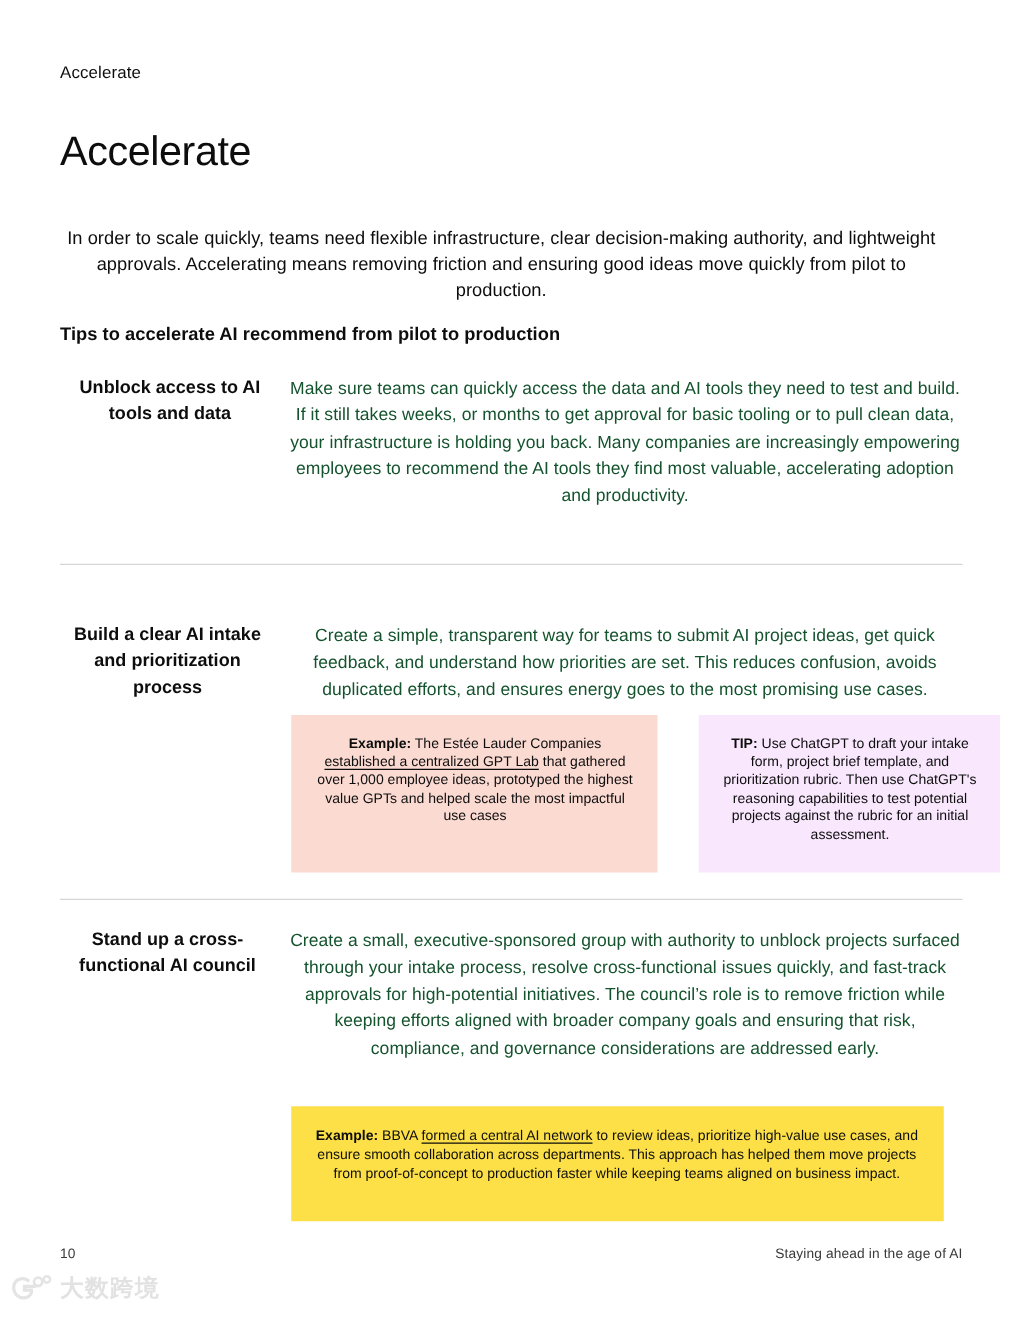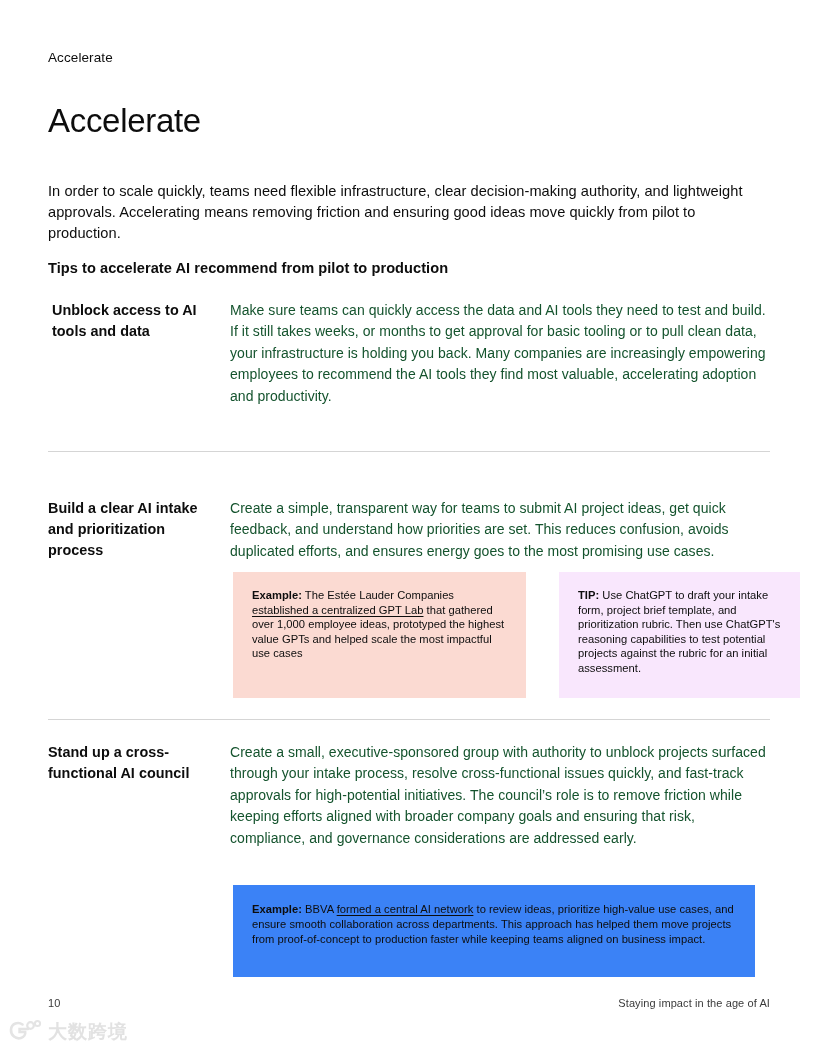--- a/index.html
+++ b/index.html
@@ -12,20 +12,21 @@
     height: 1056px;
     position: relative;
     font-family: "Liberation Sans", "DejaVu Sans", sans-serif;
     color: #0d0d0d;
     overflow: hidden;
   }
   .page {
     position: absolute;
     inset: 0;
     padding: 0;
+    text-align: center;
   }
 
   
   .running-header {
     position: absolute;
     left: 48px;
     top: 48px;
     font-size: 13.5px;
     line-height: 20px;
     color: #0d0d0d;
@@ -120,21 +121,21 @@
   .callout.pink { background: #FBDAD2; }
   .callout.lavender { background: #F9E7FD; margin-left: 32px; }
   .callout u, .callout .lnk {
     text-decoration: underline;
     text-underline-offset: 2px;
   }
 
   .callout-wide {
     position: absolute;
     box-sizing: border-box;
-    background: #3b82f6;
+    background: #fde047;
     padding: 17px 20px 17px 19px;
     font-size: 11.2px;
     line-height: 15.2px;
     color: #0d0d0d;
     letter-spacing: 0.02px;
   }
   .callout-wide .lnk {
     text-decoration: underline;
     text-underline-offset: 2px;
   }
@@ -229,21 +230,21 @@
       <div class="section-label">Stand up a cross-functional AI council</div>
       <div class="section-body">Create a small, executive-sponsored group with authority to unblock projects surfaced through your intake process, resolve cross-functional issues quickly, and fast-track approvals for high-potential initiatives. The council’s role is to remove friction while keeping efforts aligned with broader company goals and ensuring that risk, compliance, and governance considerations are addressed early.</div>
     </div>
   </div>
 
   <div class="callout-wide" style="left:233px; top:885px; width:522px; height:92px;">
     <span style="font-weight:700;">Example:</span><span> BBVA </span><span class="lnk">formed a central AI network</span><span> to review ideas, prioritize high-value use cases, and ensure smooth collaboration across departments. This approach has helped them move projects from proof-of-concept to production faster while keeping teams aligned on business impact.</span>
   </div>
 
   <div class="footer-page-number">10</div>
-  <div class="footer-doc-title">Staying impact in the age of AI</div>
+  <div class="footer-doc-title">Staying ahead in the age of AI</div>
 
   <div class="watermark">
     <span class="watermark-mark">
       <svg width="34" height="26" viewBox="0 0 34 26" xmlns="http://www.w3.org/2000/svg" aria-hidden="true">
         <path d="M14.5 6.5 C10.5 3.5, 3.5 5, 3 11.5 C2.6 17.5, 8 21.5, 13 20 C16 19.1, 17.6 16.5, 17.2 14 L11.6 14 L11.6 11 L20 11" fill="none" stroke="#e4e4e4" stroke-width="2.6" stroke-linecap="round"></path>
         <circle cx="22.5" cy="7.5" r="3.3" fill="none" stroke="#e4e4e4" stroke-width="2.2"></circle>
         <circle cx="29.5" cy="5.5" r="2.6" fill="none" stroke="#e4e4e4" stroke-width="2"></circle>
       </svg>
     </span>
     <span class="watermark-text">大数跨境</span>

